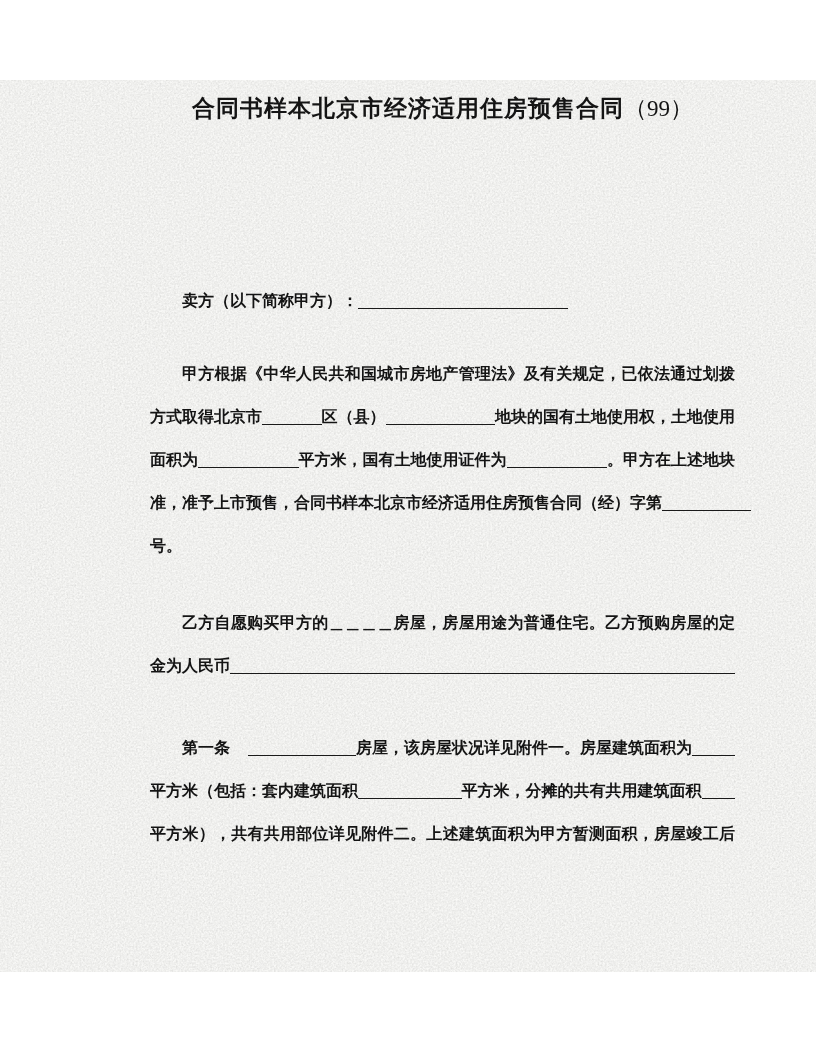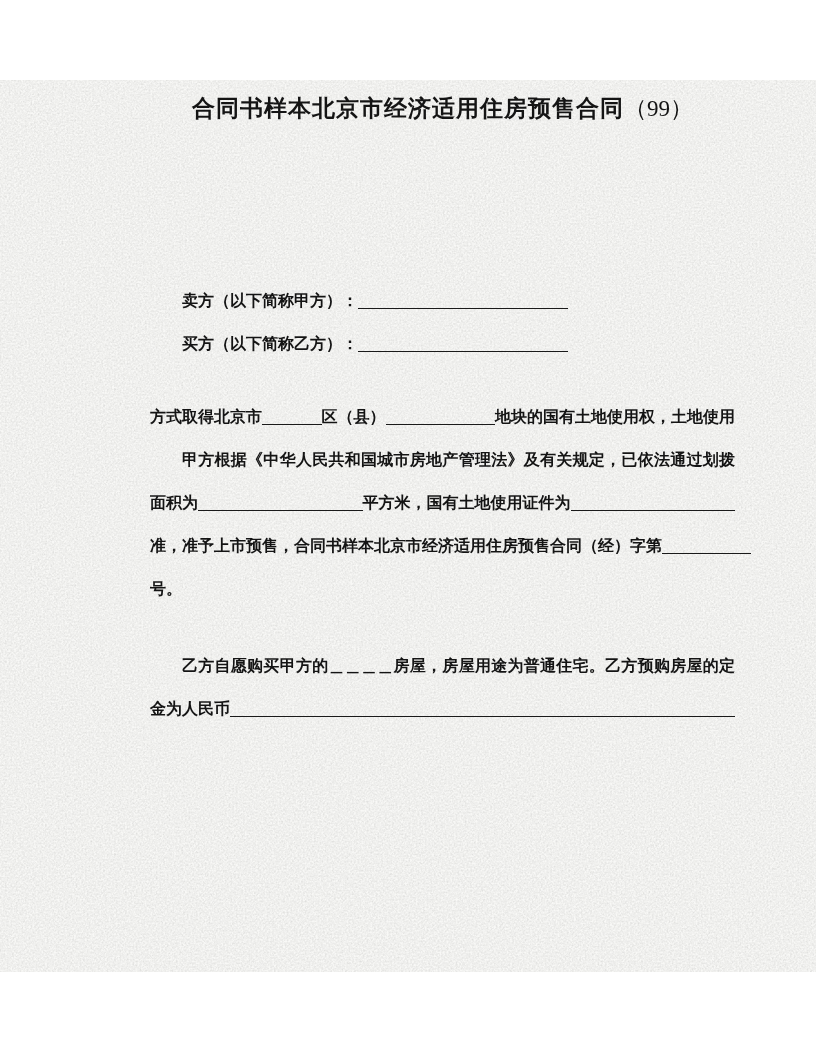--- a/index.html
+++ b/index.html
@@ -95,51 +95,63 @@
 
     <div class="doc-title">
       <span>合同书样本北京市经济适用住房预售合同</span><span class="suffix">（99）</span>
     </div>
 
     <div class="parties">
       <div class="line fline pl32">
         <span class="seg">卖方（以下简称甲方）：</span>
         <span class="blank b-party"></span>
       </div>
-      <div class="line fline pl32">
-        <span class="seg">买方（以下简称乙方）：</span>
-        <span class="blank b-party"></span>
-      </div>
     </div>
 
     <div class="para-intro">
+      <div class="line jline ind">甲方根据《中华人民共和国城市房地产管理法》及有关规定，已依法通过划拨</div>
       <div class="line fline">
         <span class="seg">方式取得北京市</span>
         <span class="blank b55"></span>
         <span class="seg">区（县）</span>
         <span class="blank b105"></span>
         <span class="seg">地块的国有土地使用权，土地使用</span>
       </div>
-      <div class="line jline ind">甲方根据《中华人民共和国城市房地产管理法》及有关规定，已依法通过划拨</div>
       <div class="line fline">
         <span class="seg">面积为</span>
         <span class="blank b100"></span>
         <span class="seg">平方米，国有土地使用证件为</span>
         <span class="blank b100"></span>
+        <span class="seg">。甲方在上述地块</span>
       </div>
       <div class="line fline">
         <span class="seg">准，准予上市预售，合同书样本北京市经济适用住房预售合同（经）字第</span>
         <span class="blank bfill89"></span>
       </div>
       <div class="line">号。</div>
     </div>
 
     <div class="para-purchase">
       <div class="line jline ind">乙方自愿购买甲方的＿＿＿＿房屋，房屋用途为普通住宅。乙方预购房屋的定</div>
       <div class="line fline">
         <span class="seg">金为人民币</span>
         <span class="blank b107"></span>
       </div>
     </div>
 
+    <div class="para-article1">
+      <div class="line fline pl32">
+        <span class="seg">第一条</span>
+        <span class="blank b108"></span>
+        <span class="seg">房屋，该房屋状况详见附件一。房屋建筑面积为</span>
+        <span class="blank bfill40"></span>
+      </div>
+      <div class="line fline">
+        <span class="seg">平方米（包括：套内建筑面积</span>
+        <span class="blank b100"></span>
+        <span class="seg">平方米，分摊的共有共用建筑面积</span>
+        <span class="blank bfill30"></span>
+      </div>
+      <div class="line jline">平方米），共有共用部位详见附件二。上述建筑面积为甲方暂测面积，房屋竣工后</div>
+    </div>
 
   </div>
 </div>
 
 </body></html>

